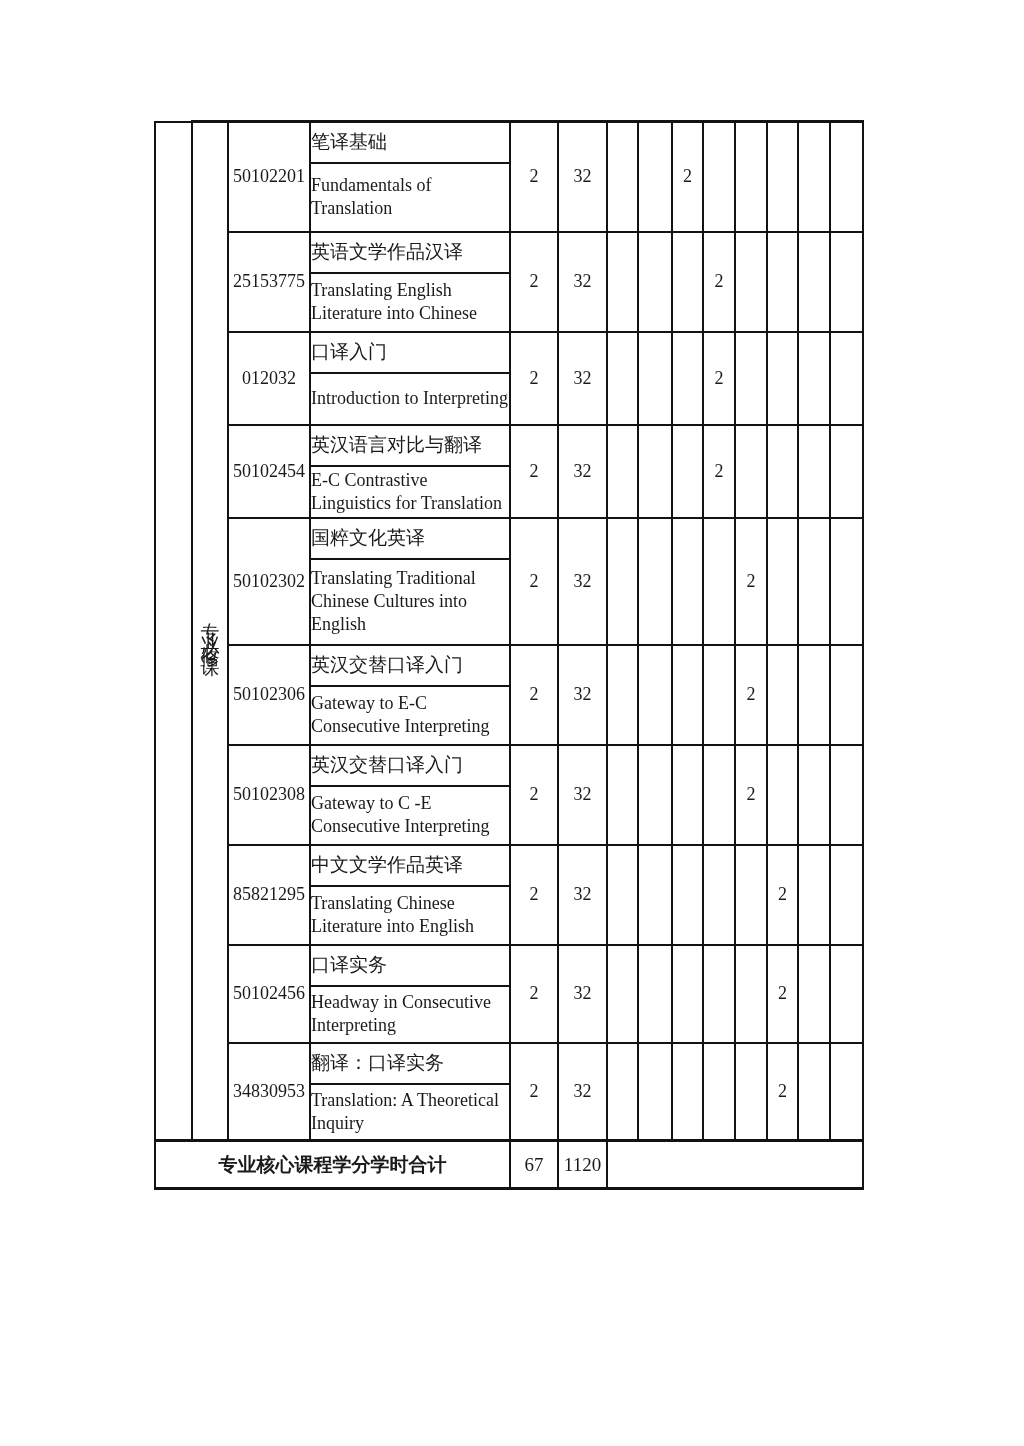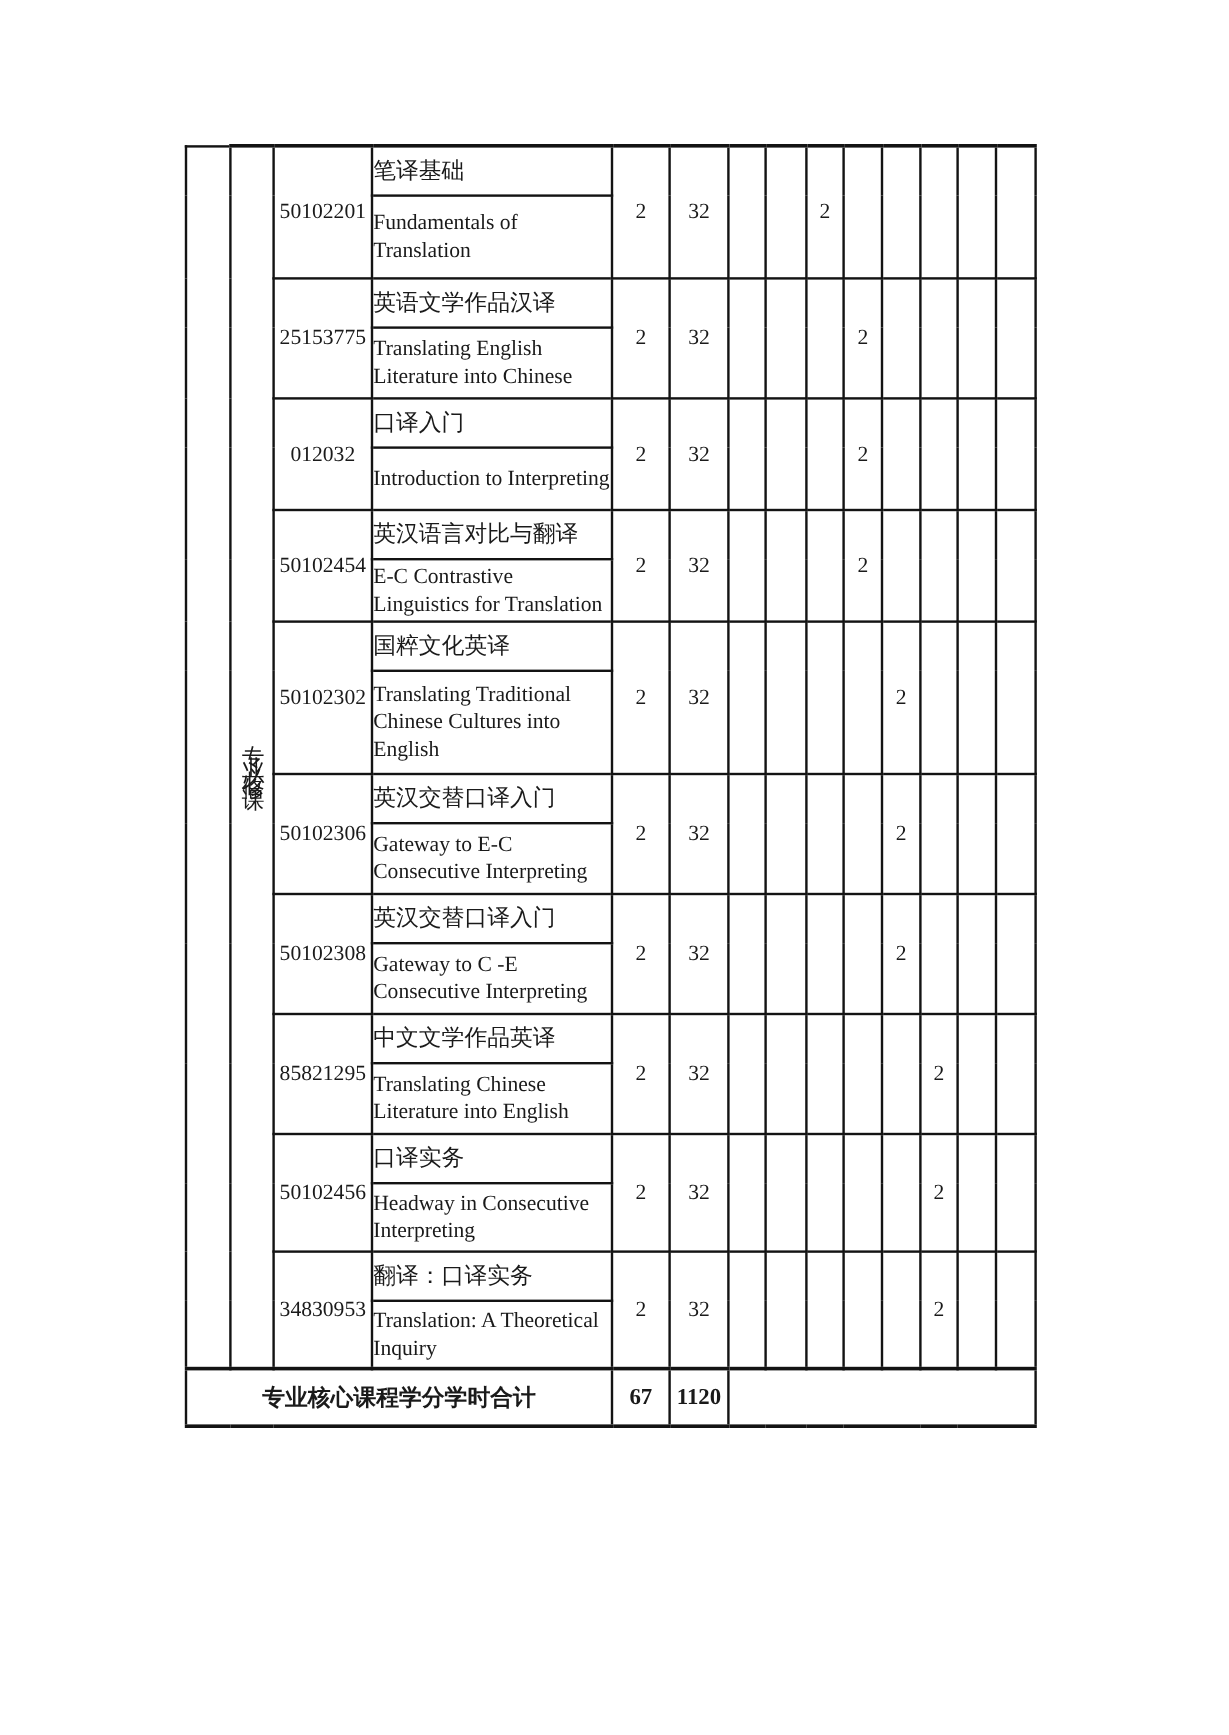--- a/index.html
+++ b/index.html
@@ -72,21 +72,21 @@
     height: 45px;
   }
   td.total-label {
     text-align: center;
     font-weight: bold;
     font-size: 19px;
     border-left-width: 3px;
   }
   td.total-num {
     text-align: center;
-    font-weight: bold;
+    font-weight: normal;
     font-size: 19px;
   }
   td.total-empty {
     border-right-width: 3px;
   }
   td.right-edge {
     border-right-width: 3px;
   }
 </style>
 </head>

